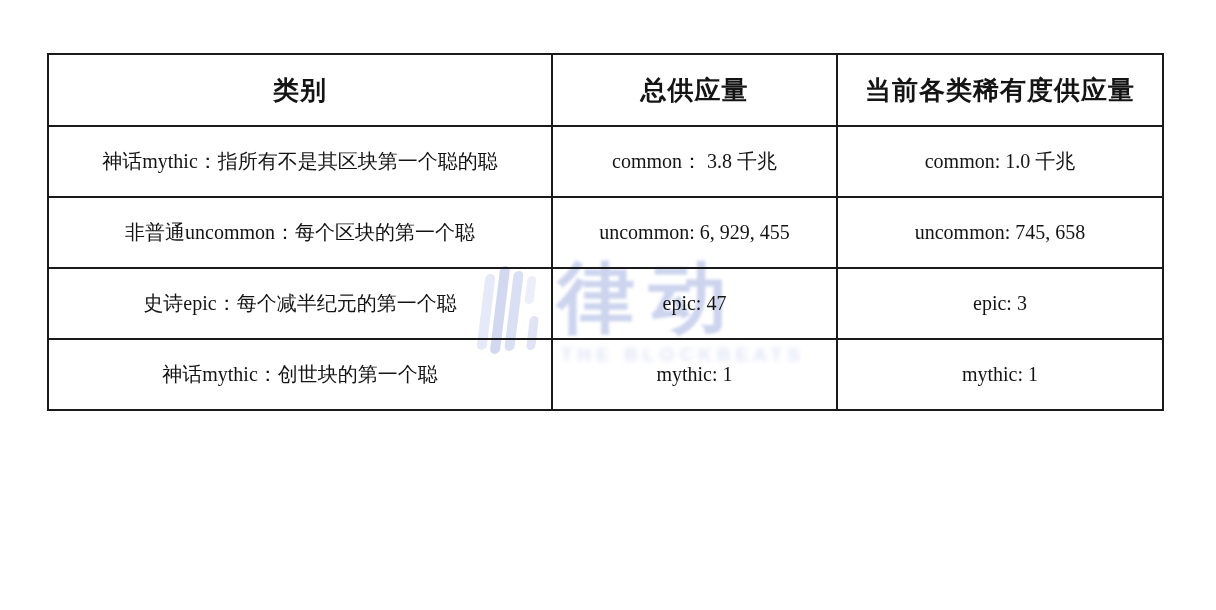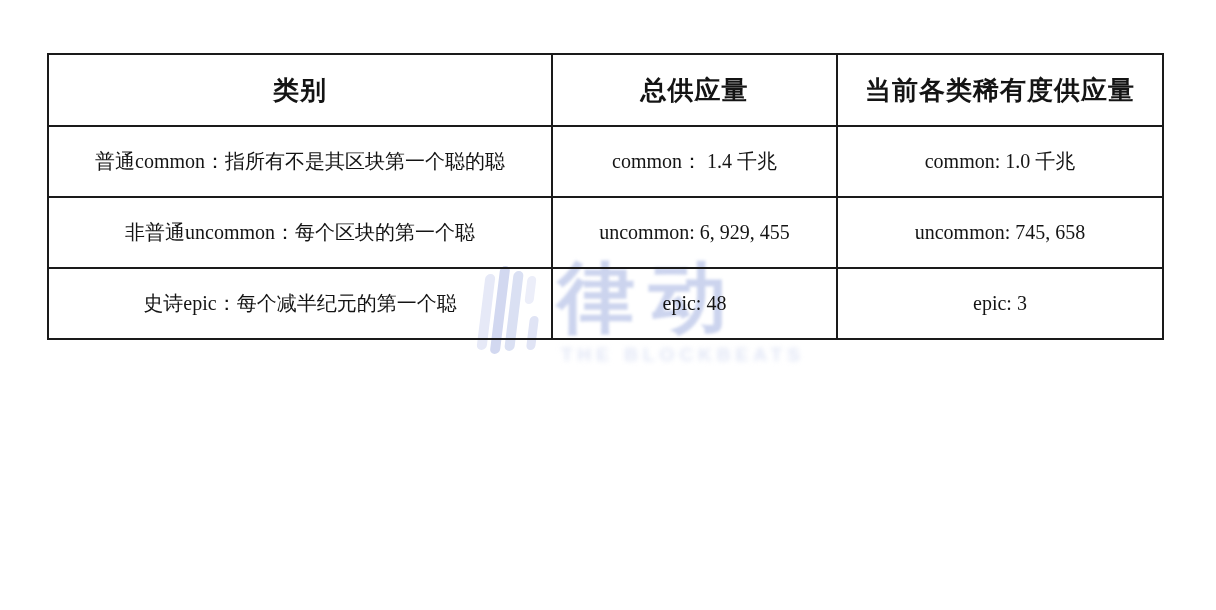--- a/index.html
+++ b/index.html
@@ -127,30 +127,35 @@
     </colgroup>
     <thead>
       <tr>
         <th>类别</th>
         <th>总供应量</th>
         <th>当前各类稀有度供应量</th>
       </tr>
     </thead>
     <tbody>
       <tr>
-        <td>普通common：指所有不是其区块第一个聪的聪</td>
-        <td>common： 1.4 千兆</td>
+        <td>神话mythic：指所有不是其区块第一个聪的聪</td>
+        <td>common： 3.8 千兆</td>
         <td>common: 1.0 千兆</td>
       </tr>
       <tr>
         <td>非普通uncommon：每个区块的第一个聪</td>
         <td>uncommon: 6, 929, 455</td>
         <td>uncommon: 745, 658</td>
       </tr>
       <tr>
         <td>史诗epic：每个减半纪元的第一个聪</td>
-        <td>epic: 48</td>
+        <td>epic: 47</td>
         <td>epic: 3</td>
+      </tr>
+      <tr>
+        <td>神话mythic：创世块的第一个聪</td>
+        <td>mythic: 1</td>
+        <td>mythic: 1</td>
       </tr>
     </tbody>
   </table>
 
 </div>
 
 </body></html>

